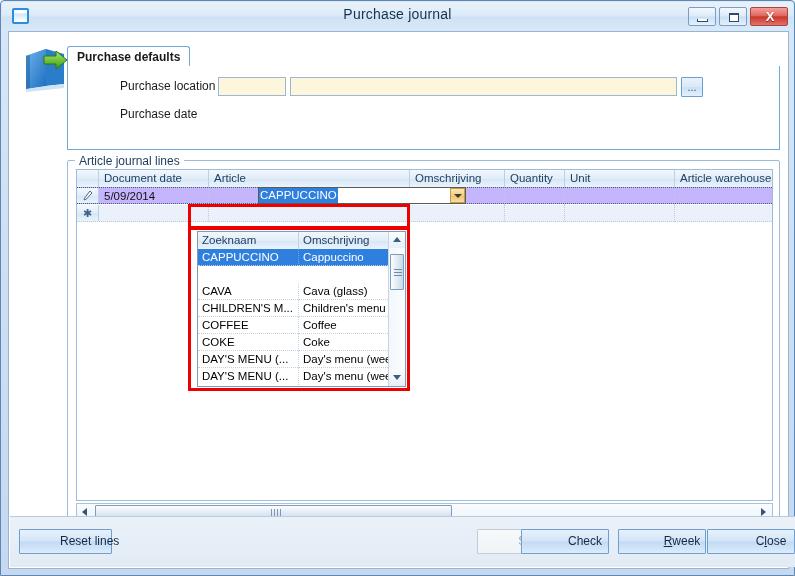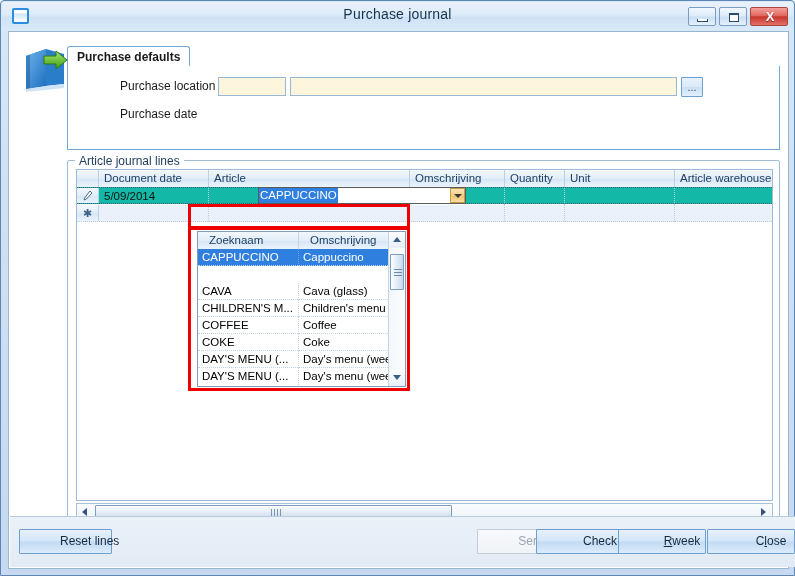--- a/index.html
+++ b/index.html
@@ -129,21 +129,21 @@
     background:linear-gradient(to bottom,#f2f7fc 0%,#e2edf8 50%,#d6e6f5 51%,#eaf3fb 100%);
     border-bottom:1px solid #a9c4de;
   }
   .hdr-cell{
     position:absolute;top:0;height:22px;line-height:16px;
     box-sizing:border-box;padding-left:5px;
     font-size:11.5px;color:#1c3f63;white-space:nowrap;overflow:hidden;
     border-right:1px solid #b9d0e5;
   }
   .row{position:absolute;left:0;width:697px;height:17px;box-sizing:border-box;}
-  #row-0{top:17px;background:#14b8a6;border-top:1px dotted #3b5a7d;border-bottom:1px dotted #3b5a7d;}
+  #row-0{top:17px;background:#c4b5fd;border-top:1px dotted #3b5a7d;border-bottom:1px dotted #3b5a7d;}
   #row-1{top:35px;background:#eaf1fb;border-bottom:1px dotted #b9cbdd;}
   .rowhdr{
     position:absolute;left:0;top:0;width:22px;height:100%;
     box-sizing:border-box;border-right:1px solid #b9d0e5;
     background:linear-gradient(to bottom,#f2f7fc 0%,#e2edf8 50%,#d6e6f5 51%,#eaf3fb 100%);
     text-align:center;color:#3e618a;font-size:11px;line-height:16px;
   }
   .cell{position:absolute;top:0;height:17px;line-height:16px;box-sizing:border-box;
     padding-left:5px;font-size:11.5px;color:#111;white-space:nowrap;overflow:hidden;
     border-right:1px dotted #b9cbdd;}
@@ -175,21 +175,21 @@
   #dropdown{
     position:absolute;left:188px;top:199px;width:209px;height:156px;
     box-sizing:border-box;background:#ffffff;border:1px solid #7f9db9;z-index:10;
   }
   #dd-header{
     position:absolute;left:0;top:0;width:100%;height:17px;
     background:linear-gradient(to bottom,#f2f7fc 0%,#e2edf8 50%,#d6e6f5 51%,#eaf3fb 100%);
     border-bottom:1px solid #b5cde2;
   }
   .dd-hdr-cell{position:absolute;top:0;height:17px;line-height:16px;font-size:11.5px;color:#1c3f63;
-    padding-left:11px;box-sizing:border-box;white-space:nowrap;}
+    padding-left:4px;box-sizing:border-box;white-space:nowrap;}
   .dd-row{position:absolute;left:0;width:192px;height:17px;box-sizing:border-box;
     border-bottom:1px dotted #c2d3e4;}
   .dd-c1{position:absolute;left:0;top:0;width:101px;height:17px;line-height:16px;
     padding-left:4px;box-sizing:border-box;font-size:11.5px;white-space:nowrap;overflow:hidden;
     border-right:1px dotted #c2d3e4;}
   .dd-c2{position:absolute;left:101px;top:0;width:91px;height:17px;line-height:16px;
     padding-left:4px;box-sizing:border-box;font-size:11.5px;white-space:nowrap;overflow:hidden;}
   .dd-row.sel{background:#2f7fdf;}
   .dd-row.sel .dd-c1,.dd-row.sel .dd-c2{color:#ffffff;border-right-color:#6ba6e8;}
   #dd-scroll{
@@ -427,21 +427,21 @@
     </div>
 
     <div class="redbox" style="left:179px;top:172px;width:222px;height:25px;"></div>
     <div class="redbox" style="left:179px;top:195px;width:222px;height:164px;"></div>
 
     <div id="buttonbar">
       <div class="btn" style="left:9px;width:93px;">Reset lines</div>
 
       <div class="btn disabled" style="left:430px;width:88px;margin-left:37px;"><span><span>Serial </span><span class="mn">n</span><span>°</span></span></div>
 
-      <div class="btn" style="left:526px;width:88px;">Check</div>
+      <div class="btn" style="left:511px;width:88px;">Check</div>
 
       <div class="btn" style="left:608px;width:88px;"><span><span class="mn">R</span><span>week</span></span></div>
 
       <div class="btn" style="left:697px;width:88px;"><span><span>C</span><span class="mn">l</span><span>ose</span></span></div>
     </div>
 
   </div>
 </div>
 
 </body></html>

